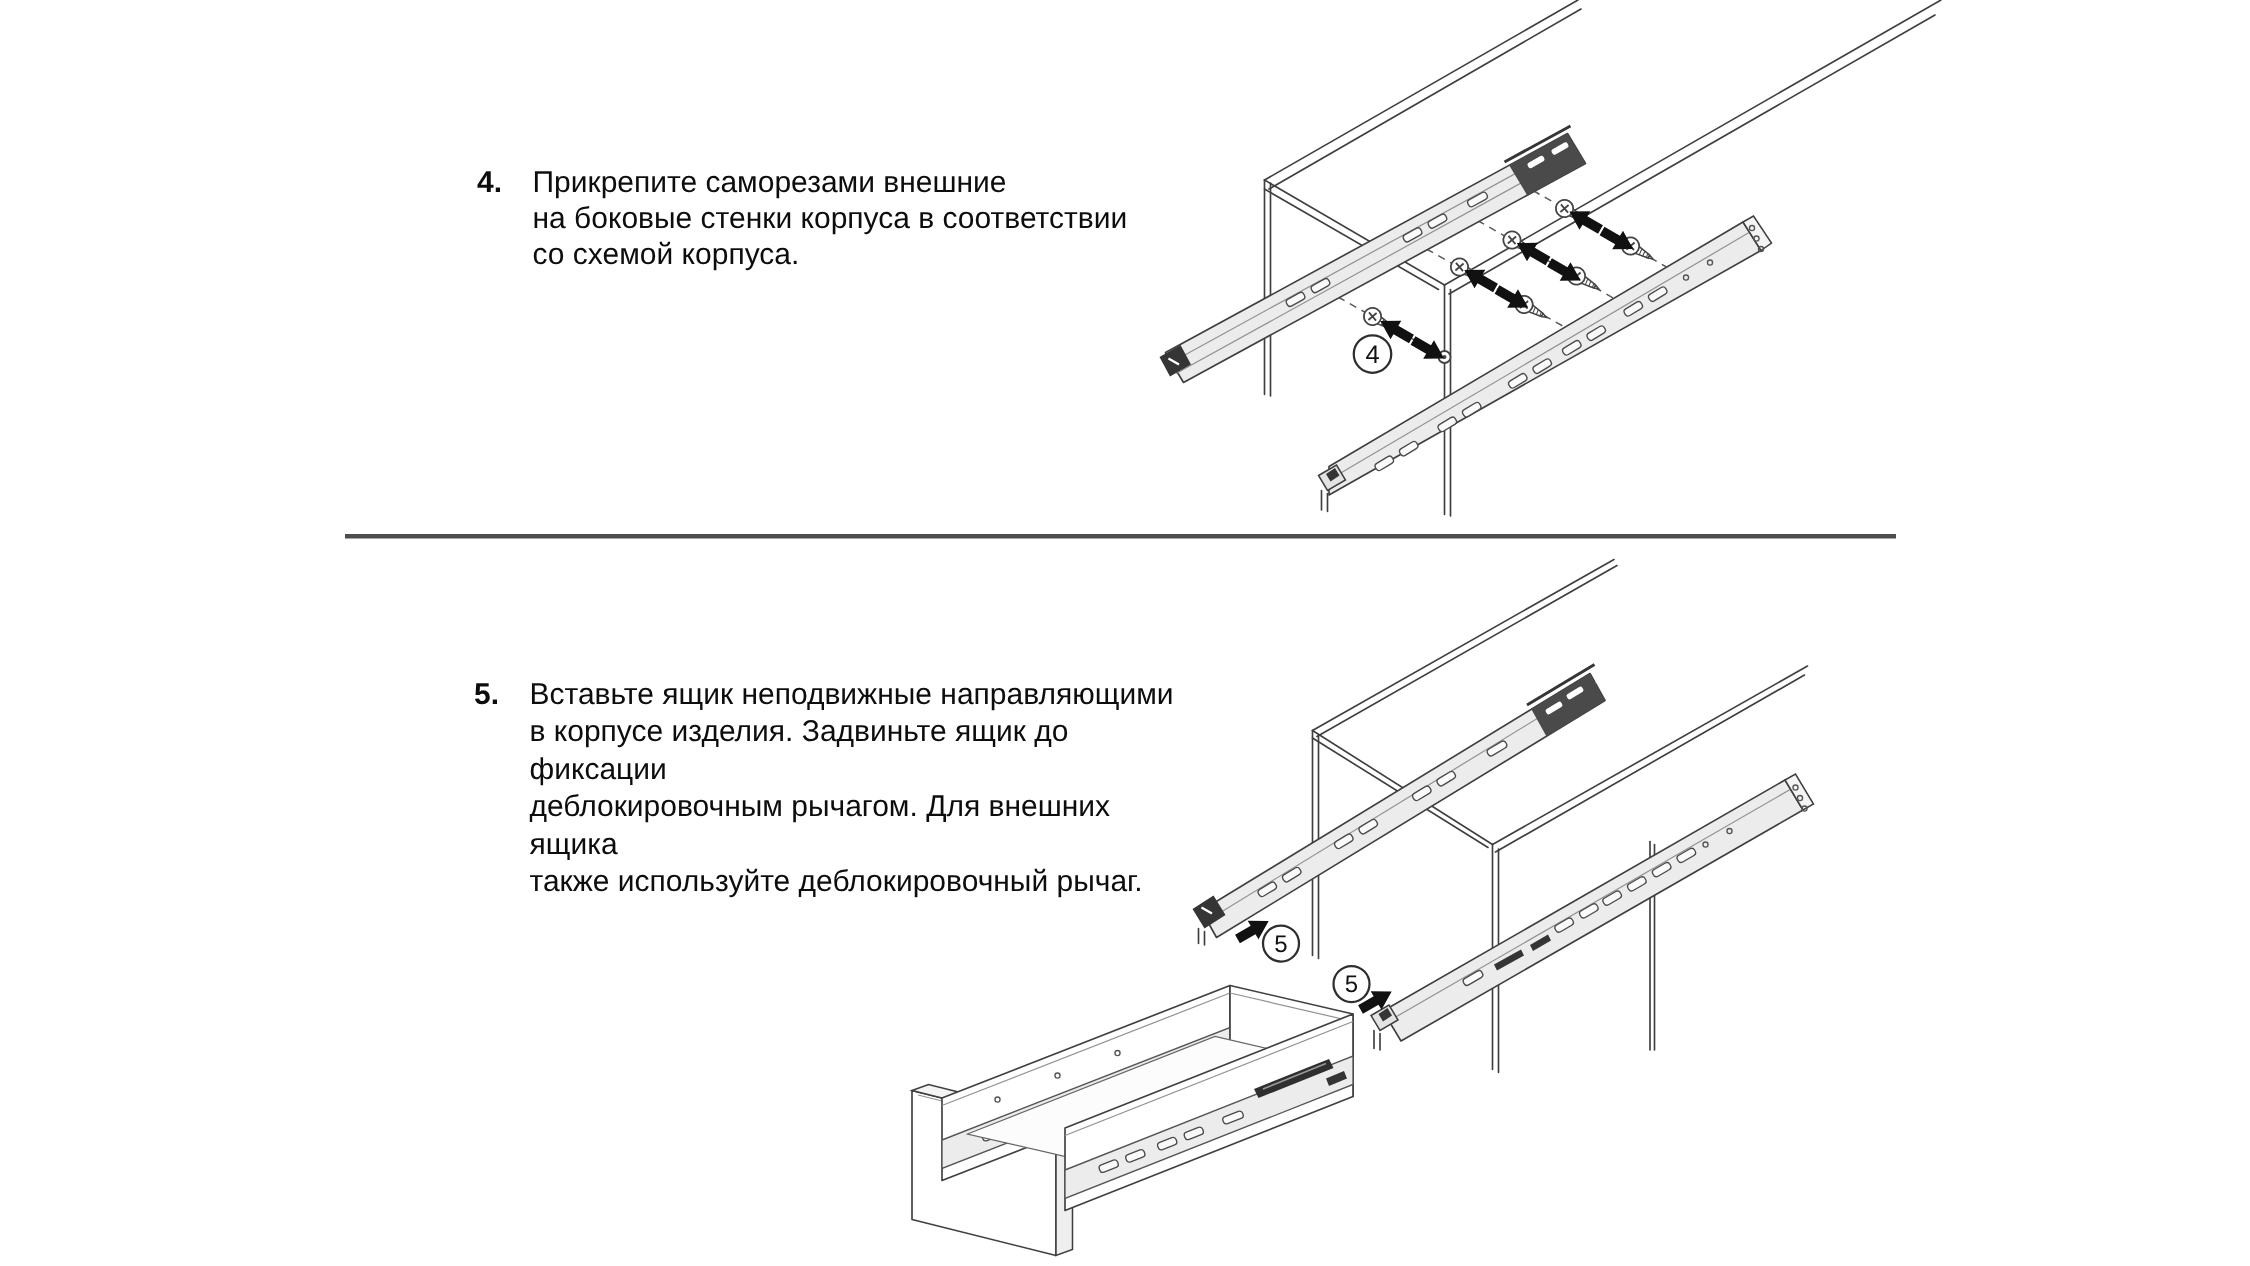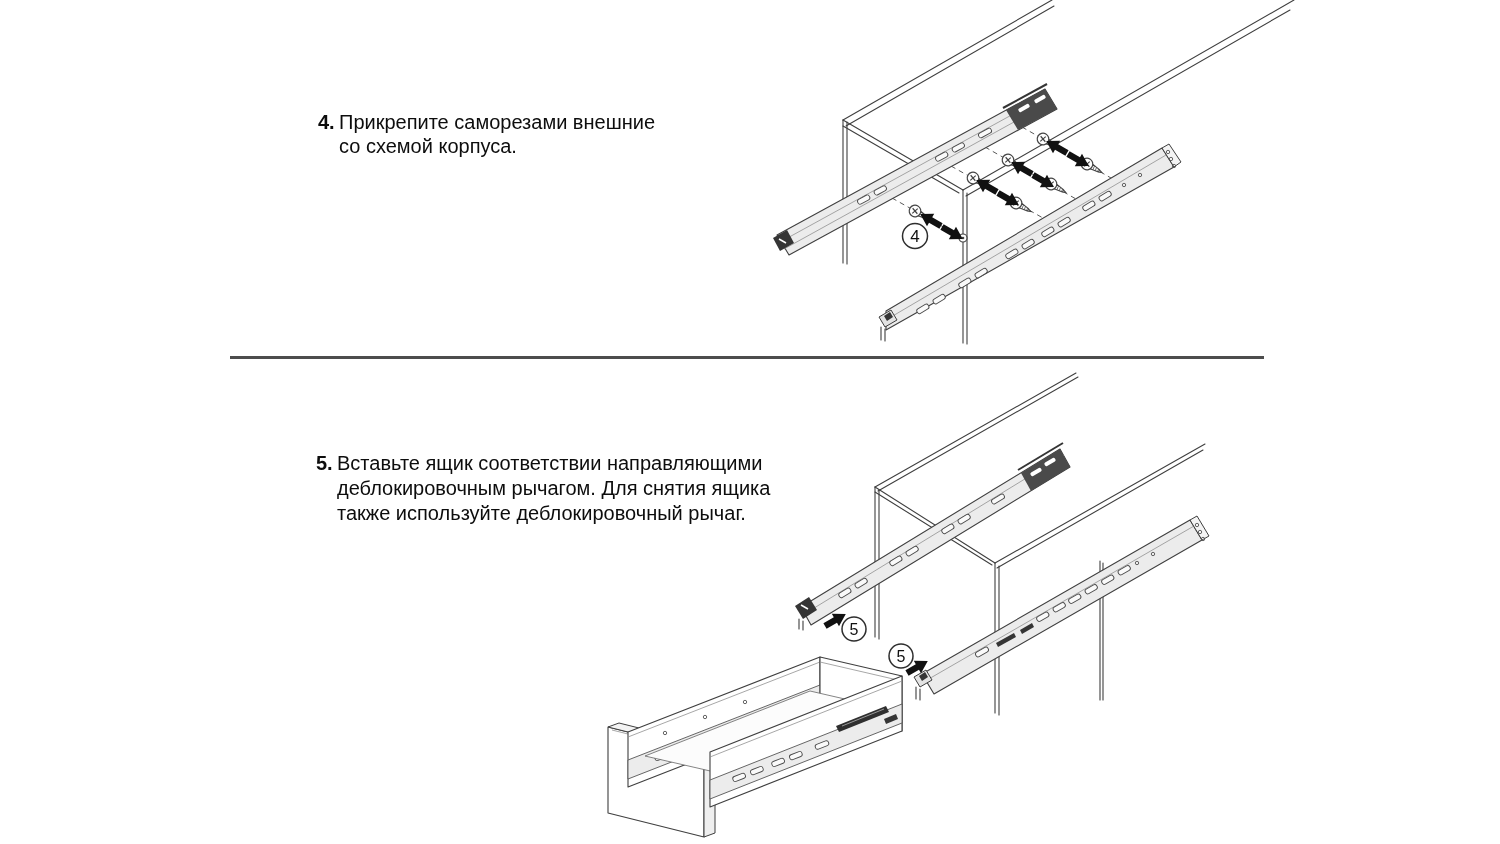--- a/index.html
+++ b/index.html
@@ -1,20 +1,20 @@
 <!DOCTYPE html>
 <html><head>
 <meta charset="utf-8">
 <style>
   html,body{margin:0;padding:0;}
   body{width:1500px;height:844px;background:#ffffff;position:relative;overflow:hidden;
        font-family:"Liberation Sans","DejaVu Sans",sans-serif;color:#111;}
   .step-text{position:absolute;font-size:20px;line-height:24px;color:#0d0d0d;}
   .step-text .step-num{position:absolute;left:0;top:0;font-weight:bold;}
-  .step-text .step-lines{margin-left:21px;}
+  .step-text .step-lines{margin-left:37px;}
   #step5-text{line-height:25px;}
   .divider{position:absolute;left:230px;top:356px;width:1034px;height:3px;background:#4d4d4d;}
   svg.diagram{position:absolute;}
   #diagram-top{left:760px;top:0;width:560px;height:350px;}
   #diagram-bottom{left:590px;top:362px;width:720px;height:482px;}
   .ln{stroke:#3f3f3f;stroke-width:1.1;fill:none;stroke-linecap:round;stroke-linejoin:round;}
   .ln2{stroke:#919191;stroke-width:.8;fill:none;}
   .dash{stroke:#5a5a5a;stroke-width:1;fill:none;stroke-dasharray:5 4;}
   .rail{fill:#ececec;stroke:#3f3f3f;stroke-width:1.1;stroke-linejoin:round;}
   .panelw{fill:#ffffff;stroke:#3f3f3f;stroke-width:1.1;stroke-linejoin:round;}
@@ -45,20 +45,21 @@
     </g>
     <rect id="wslot" x="-6" y="-2" width="12" height="4" rx="1.5" fill="#ffffff"></rect>
     <circle id="hole" r="1.7" fill="none" stroke="#555" stroke-width=".9"></circle>
   </defs>
 </svg>
 
 <div class="step-text" id="step4-text" style="left:318px;top:110px;width:440px;">
   <span class="step-num">4.</span>
   <div class="step-lines">
     <div>Прикрепите саморезами внешние</div>
+    <div>на боковые стенки корпуса в соответствии</div>
     <div>со схемой корпуса.</div>
   </div>
 </div>
 
 <svg id="diagram-top" class="diagram" viewBox="760 0 560 350">
 
   <g class="ln">
     <path d="M843,120 L1052,0"></path>
       <path d="M846,126 L1054,6"></path>
     <path d="M963,190 L1294,0"></path>
@@ -139,22 +140,23 @@
     <circle cx="915" cy="236" r="12.5"></circle>
     <text x="915" y="242">4</text>
   </g>
 </svg>
 
 <div class="divider"></div>
 
 <div class="step-text" id="step5-text" style="left:316px;top:451px;width:480px;">
   <span class="step-num">5.</span>
   <div class="step-lines">
-    <div>Вставьте ящик соответствии направляющими</div>
-    <div>деблокировочным рычагом. Для снятия ящика</div>
+    <div>Вставьте ящик неподвижные направляющими</div>
+    <div>в корпусе изделия. Задвиньте ящик до фиксации</div>
+    <div>деблокировочным рычагом. Для внешних ящика</div>
     <div>также используйте деблокировочный рычаг.</div>
   </div>
 </div>
 
 <svg id="diagram-bottom" class="diagram" viewBox="590 362 720 482">
 
   <g class="ln">
     <path d="M875,487 L1076,373"></path>
       <path d="M878,491 L1078,377"></path>
     <path d="M995,563 L1205,444"></path>

